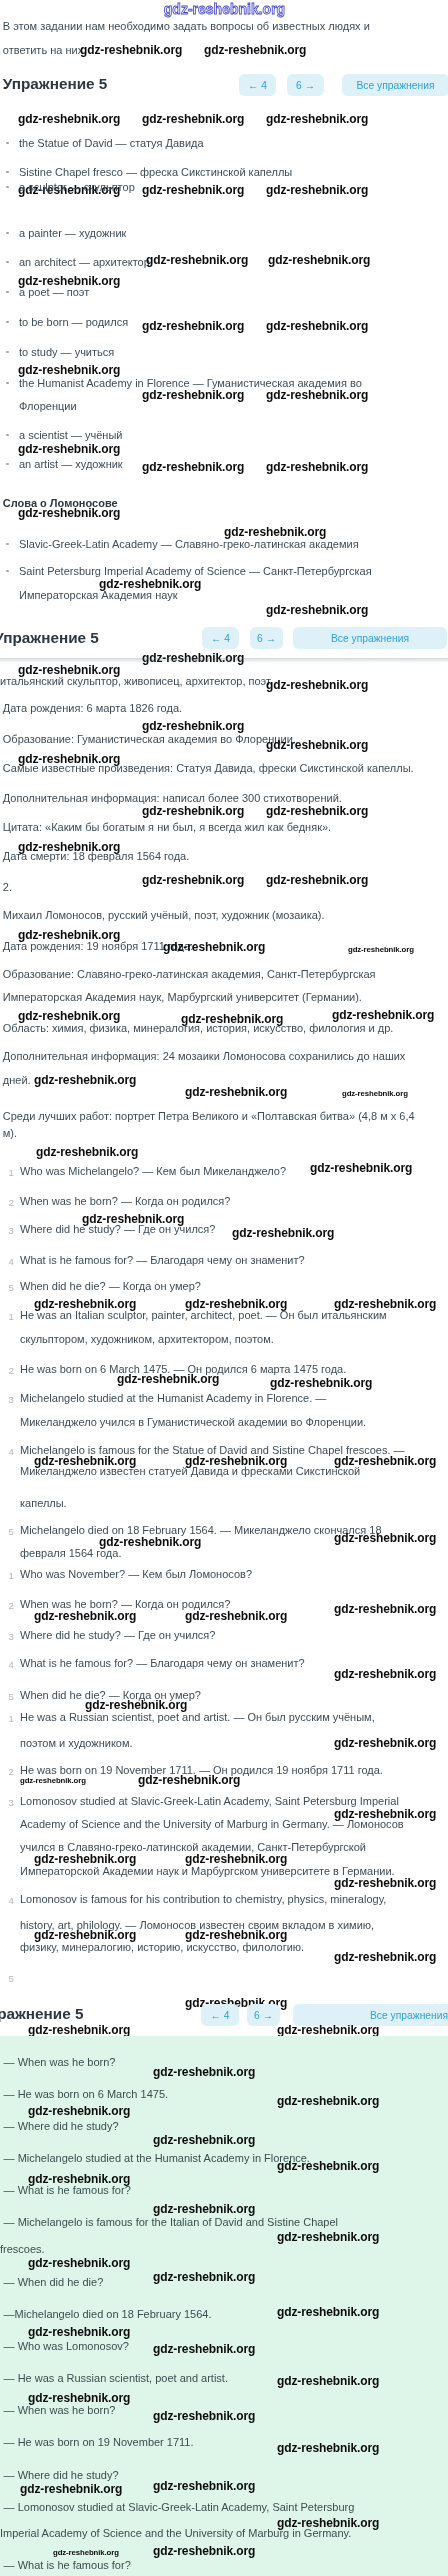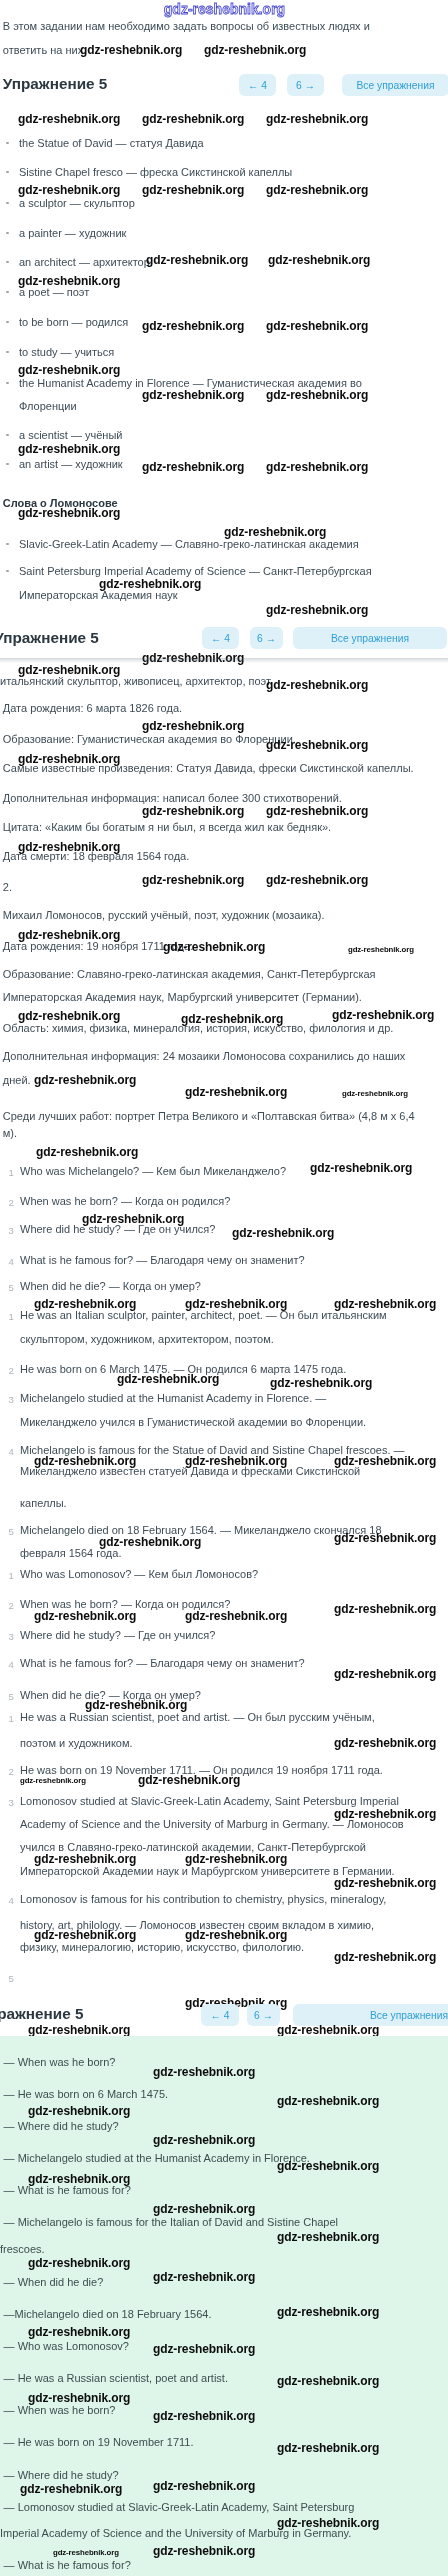--- a/index.html
+++ b/index.html
@@ -28,21 +28,21 @@
      justify-content:center;white-space:nowrap;cursor:pointer;padding:0}
   .btn-cut{justify-content:flex-start;padding-left:77px}
   .bold{font-weight:700;color:#2b3741}
   .shadow{position:absolute;left:0;top:658px;width:449px;height:5px;
      background:linear-gradient(to bottom,rgba(100,115,125,.28),rgba(100,115,125,0))}
   .green{position:absolute;left:0;top:2036px;width:449px;height:540px;background:#def5e9}
   .d{position:absolute;left:3.6px;white-space:nowrap;font-size:11px;color:#3d4e51}
   
   #i1{top:19px}#i2{top:43px}
   #h1t{top:75px;left:2.8px}#h1p{top:74px;left:239px;width:37px}#h1n{top:74px;left:287px;width:37px}#h1a{top:74px;left:342px;width:107px}
-  #v1{top:136px}#v2{top:165px}#v3{top:196px}#v4{top:226px}#v5{top:255px}#v6{top:285px}#v7{top:315px}
+  #v1{top:136px}#v2{top:165px}#v3{top:180px}#v4{top:226px}#v5{top:255px}#v6{top:285px}#v7{top:315px}
   #v8{top:345px}#v9{top:376px}#v9b{top:399px}#v10{top:428px}#v11{top:457px}
   #wh{top:496px}
   #x1{top:537px}#x2{top:564px}#x2b{top:588px}
   #h2t{top:629px;left:-5.7px}#h2p{top:627px;left:202px;width:37px}#h2n{top:627px;left:250px;width:33px}#h2a{top:627px;left:293px;width:154px}
   #f1{top:674px;left:0}#f2{top:701px}#f3{top:732px}#f4{top:761px}#f5{top:791px}#f6{top:820px}#f7{top:849px}#f8{top:880px}
   #g1{top:908px}#g2{top:939px}#g3a{top:967px}#g3b{top:990px}#g4{top:1021px}#g5a{top:1049px}#g5b{top:1073px}#g6a{top:1109px}#g6b{top:1126px}
   #qm1{top:1164px}#qm2{top:1194px}#qm3{top:1222px}#qm4{top:1253px}#qm5{top:1279px}
   #am1a{top:1308px}#am1b{top:1332px}#am2{top:1362px}#am3a{top:1391px}#am3b{top:1415px}
   #am4a{top:1443px}#am4b{top:1464px}#am4c{top:1496px}#am5a{top:1523px}#am5b{top:1546px}
   #ql1{top:1567px}#ql2{top:1597px}#ql3{top:1628px}#ql4{top:1656px}#ql5{top:1688px}
@@ -226,21 +226,21 @@
     <i class="w" id="w50">gdz-reshebnik.org</i>
     <i class="w" id="w51">gdz-reshebnik.org</i>
     <i class="w" id="w52">gdz-reshebnik.org</i>
     <div class="t cont" id="am4b">Микеланджело известен статуей Давида и фресками Сикстинской</div>
     <div class="t cont" id="am4c">капеллы.</div>
     <div class="t n" id="am5a"><span class="num">5</span><span>Michelangelo died on 18 February 1564. — Микеланджело скончался 18</span></div>
     <i class="w" id="w53">gdz-reshebnik.org</i>
     <i class="w" id="w54">gdz-reshebnik.org</i>
     <div class="t cont" id="am5b">февраля 1564 года.</div>
 
-    <div class="t n" id="ql1"><span class="num">1</span><span>Who was Lomonosov? — Кем был Ломоносов?</span></div>
+    <div class="t n" id="ql1"><span class="num">1</span><span>Who was November? — Кем был Ломоносов?</span></div>
     <div class="t n" id="ql2"><span class="num">2</span><span>When was he born? — Когда он родился?</span></div>
     <i class="w" id="w55">gdz-reshebnik.org</i>
     <i class="w" id="w56">gdz-reshebnik.org</i>
     <i class="w" id="w57">gdz-reshebnik.org</i>
     <div class="t n" id="ql3"><span class="num">3</span><span>Where did he study? — Где он учился?</span></div>
     <div class="t n" id="ql4"><span class="num">4</span><span>What is he famous for? — Благодаря чему он знаменит?</span></div>
     <i class="w" id="w58">gdz-reshebnik.org</i>
     <div class="t n" id="ql5"><span class="num">5</span><span>When did he die? — Когда он умер?</span></div>
     <i class="w" id="w59">gdz-reshebnik.org</i>
 

